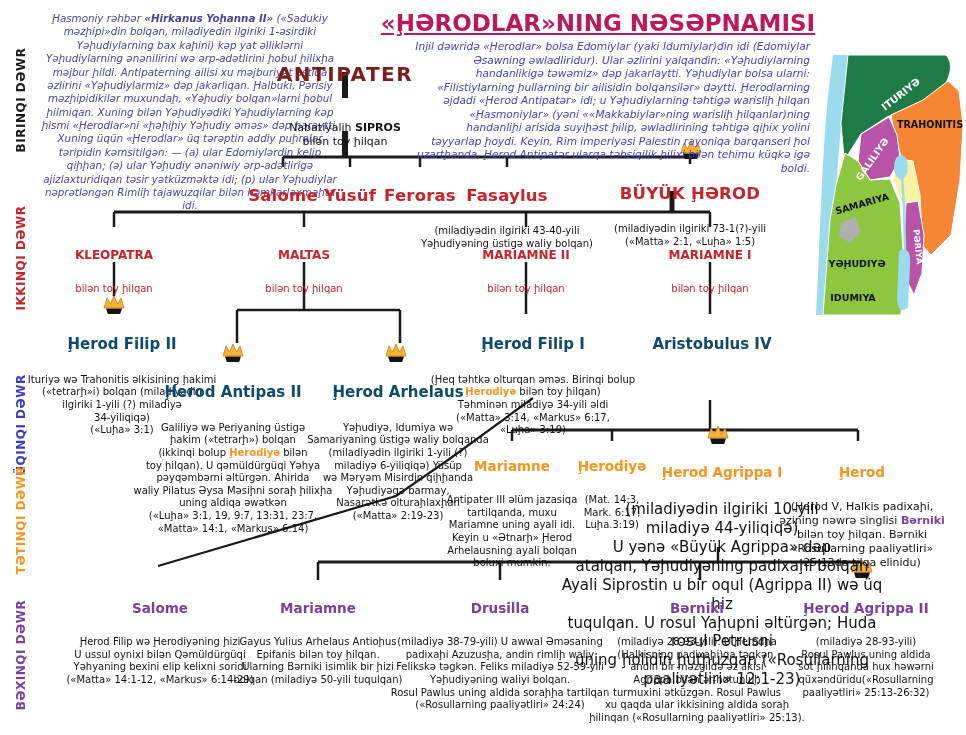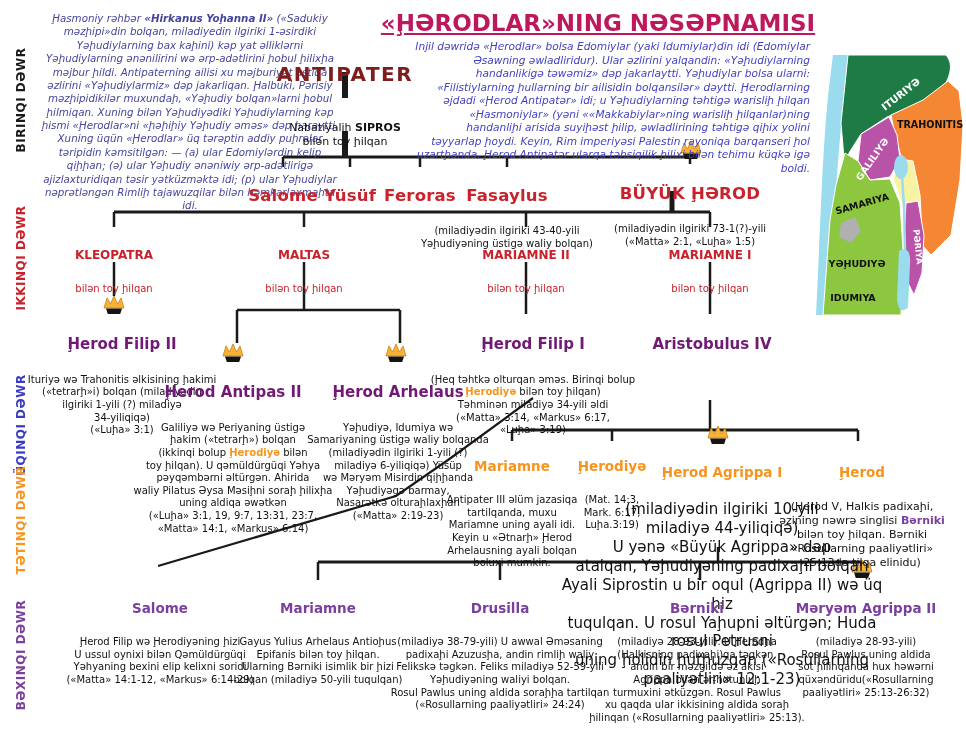--- a/index.html
+++ b/index.html
@@ -4,21 +4,21 @@
 <style>
   html,body{margin:0;padding:0;background:#fff;}
   #stage{position:relative;width:966px;height:735px;background:#fff;overflow:hidden;
          font-family:"DejaVu Sans","Liberation Sans",sans-serif;color:#111;}
   svg{display:block;}
   #connectors{position:absolute;left:0;top:0;z-index:1;}
   .node{position:absolute;transform:translateX(-50%);text-align:center;z-index:2;white-space:pre-line;}
   .nm{font-weight:bold;line-height:1.05;}
   .nm.red-big{color:#c9222b;font-size:16.5px;letter-spacing:.2px;}
   .nm.red-sm{color:#c9222b;font-size:12px;}
-  .nm.blue{color:#701a75;font-size:15px;}
+  .nm.blue{color:#0c4a6e;font-size:15px;}
   .nm.orange{color:#f7941d;font-size:13.5px;}
   .nm.purple{color:#7b3f9d;font-size:13.5px;}
   .nm.black-big{color:#7f1d1d;font-size:20px;letter-spacing:1.5px;}
   .bd{font-size:10px;line-height:1.26;color:#111;margin-top:2px;}
   .bd.red{color:#c9222b;font-size:10px;}
   .seg-b{font-weight:bold;}
   .seg-orange{color:#f7941d;font-weight:bold;}
   .seg-purple{color:#7b3f9d;font-weight:bold;}
   .era{position:absolute;left:21px;transform:translate(-50%,-50%) rotate(-90deg);
        transform-origin:center;font-weight:bold;font-size:12px;letter-spacing:.5px;white-space:nowrap;z-index:2;}
@@ -242,21 +242,21 @@
     <div class="nm purple">Bərniki</div>
     <div class="bd">(miladiyə 28-93-yili). U Ḩerodḩa
 (Halkisning padixaḩi)qa təgkən,
 andin bir məzgildə əz akisi
 Agrippa bilən ər-hotunluḩ
 turmuxini ətküzgən. Rosul Pawlus
 xu qaqda ular ikkisining aldida soraḩ
 ḩilinqan («Rosullarning paaliyətliri» 25:13).</div>
   </div>
   <div class="node" style="left:866px;top:582px;width:186px">
-    <div class="nm purple">Məryəm Agrippa II</div>
+    <div class="nm purple">Ḩerod Agrippa II</div>
     <div class="bd">(miladiyə 28-93-yili)
 Rosul Pawlus uning aldida
 sot ḩilinqanda hux həwərni
 qüxəndüridu(«Rosullarning
 paaliyətliri» 25:13-26:32)</div>
   </div>
 
   <svg id="map" width="161" height="260" viewBox="0 0 161 260">
 
     <path d="M30,0 L45,0 C39,55 34,115 31,165 L28,260 L13,260 C17,185 19,95 26,32 Z" fill="#9adcee"></path>

